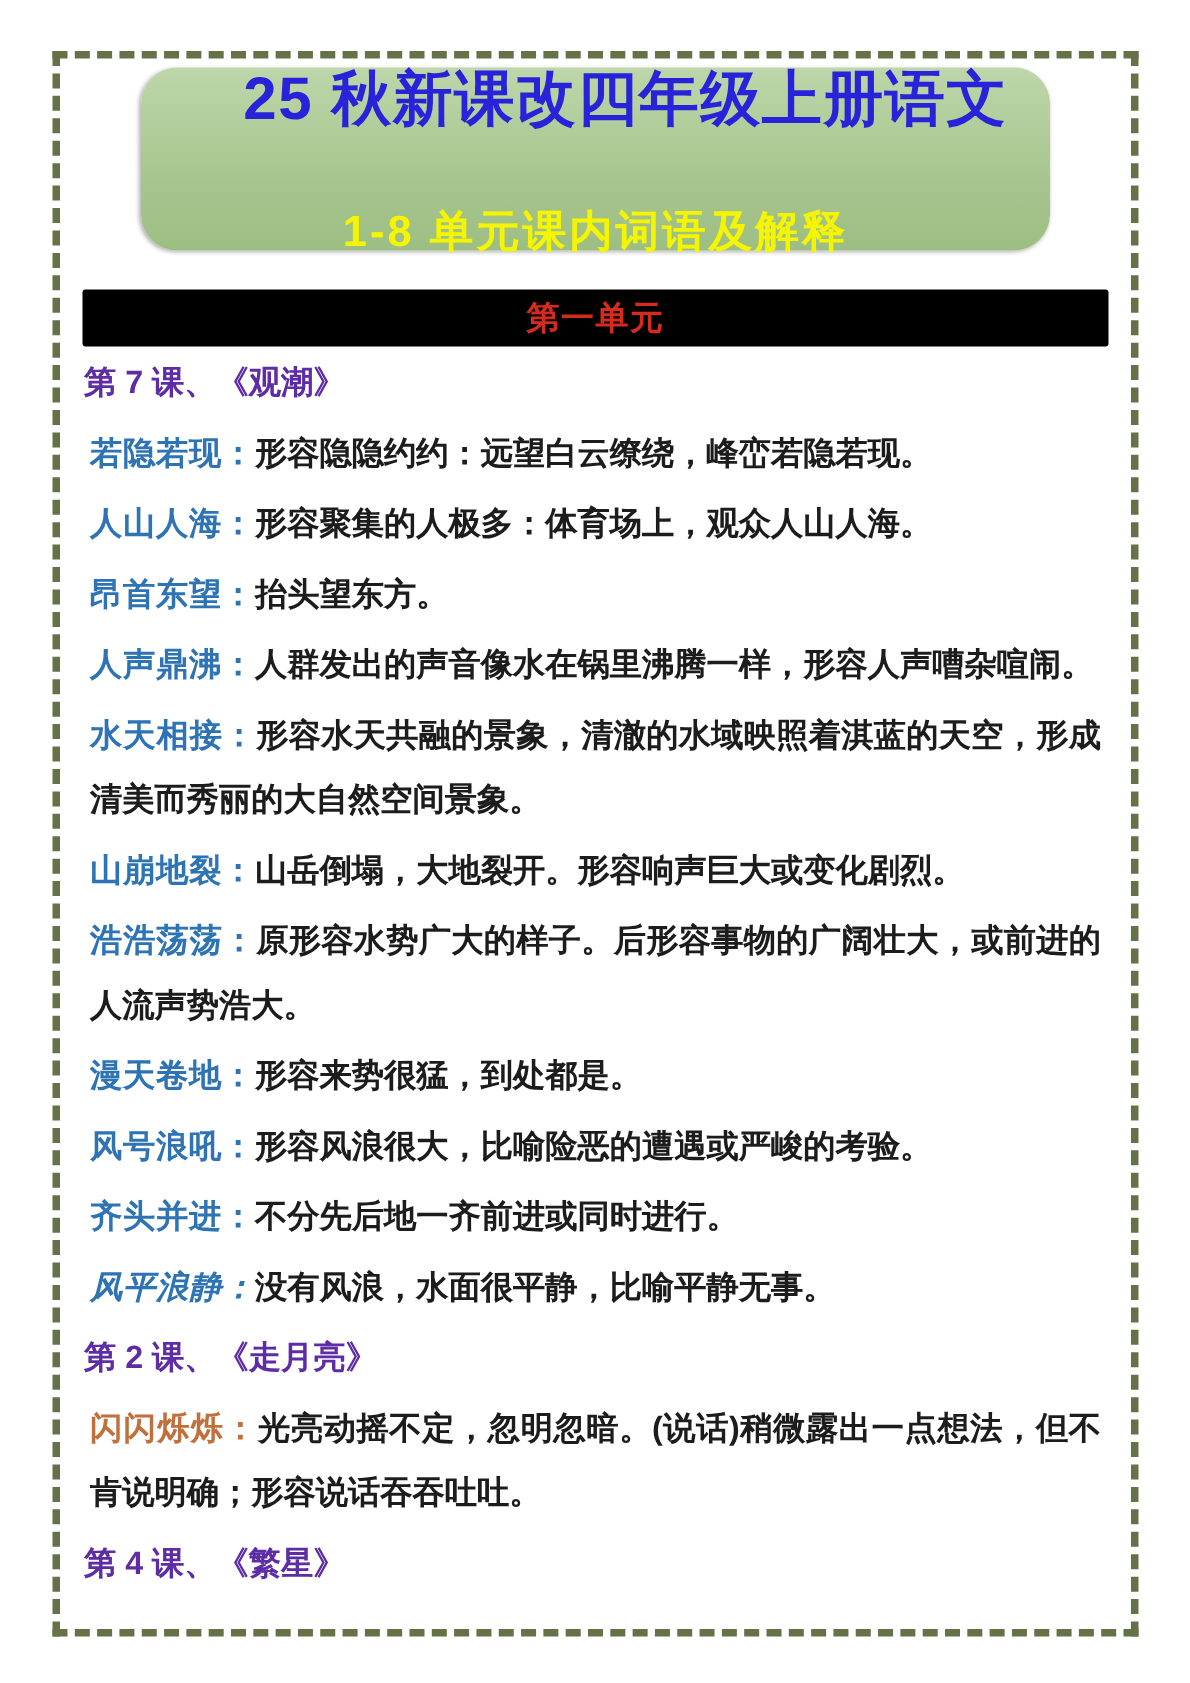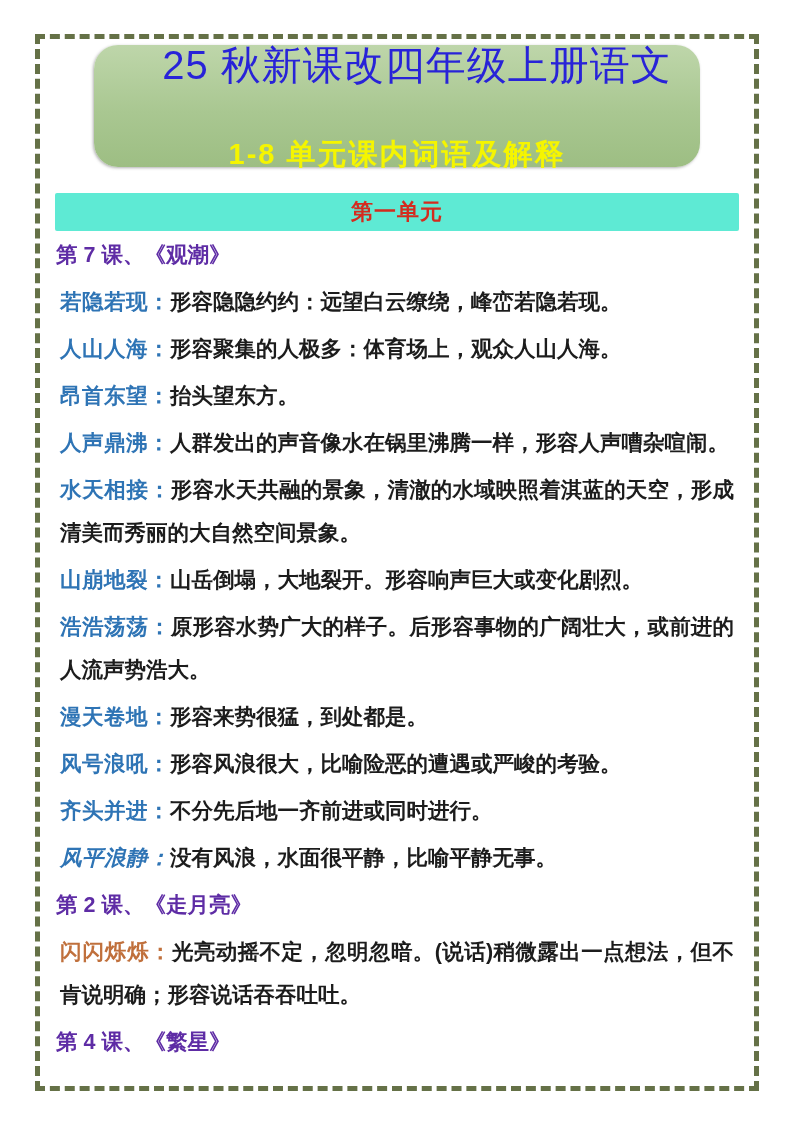--- a/index.html
+++ b/index.html
@@ -32,38 +32,38 @@
     background: linear-gradient(180deg, #bed6aa 0%, #a9c791 55%, #9dbe83 100%);
     box-shadow: -1px 1px 3px rgba(80, 80, 80, 0.45);
     display: flex;
     flex-direction: column;
     align-items: center;
     justify-content: center;
     gap: 16px;
   }
   .title {
     font-size: 40px;
-    font-weight: 400;
+    font-weight: 700;
     color: #2823d8;
     letter-spacing: 1px;
     white-space: nowrap;
     margin-left: 40px;
   }
   .subtitle {
     font-size: 29px;
     font-weight: 700;
     color: #f5f500;
     letter-spacing: 2px;
     white-space: nowrap;
     margin-top: 26px;
   }
   .unit-banner {
     margin: 26px 15px 0;
     height: 38px;
-    background: #5eead4;
+    background: #000000;
     border-radius: 2px;
     display: flex;
     align-items: center;
     justify-content: center;
   }
   .unit-banner span {
     font-size: 22px;
     font-weight: 700;
     color: #d42b1e;
     letter-spacing: 1px;

